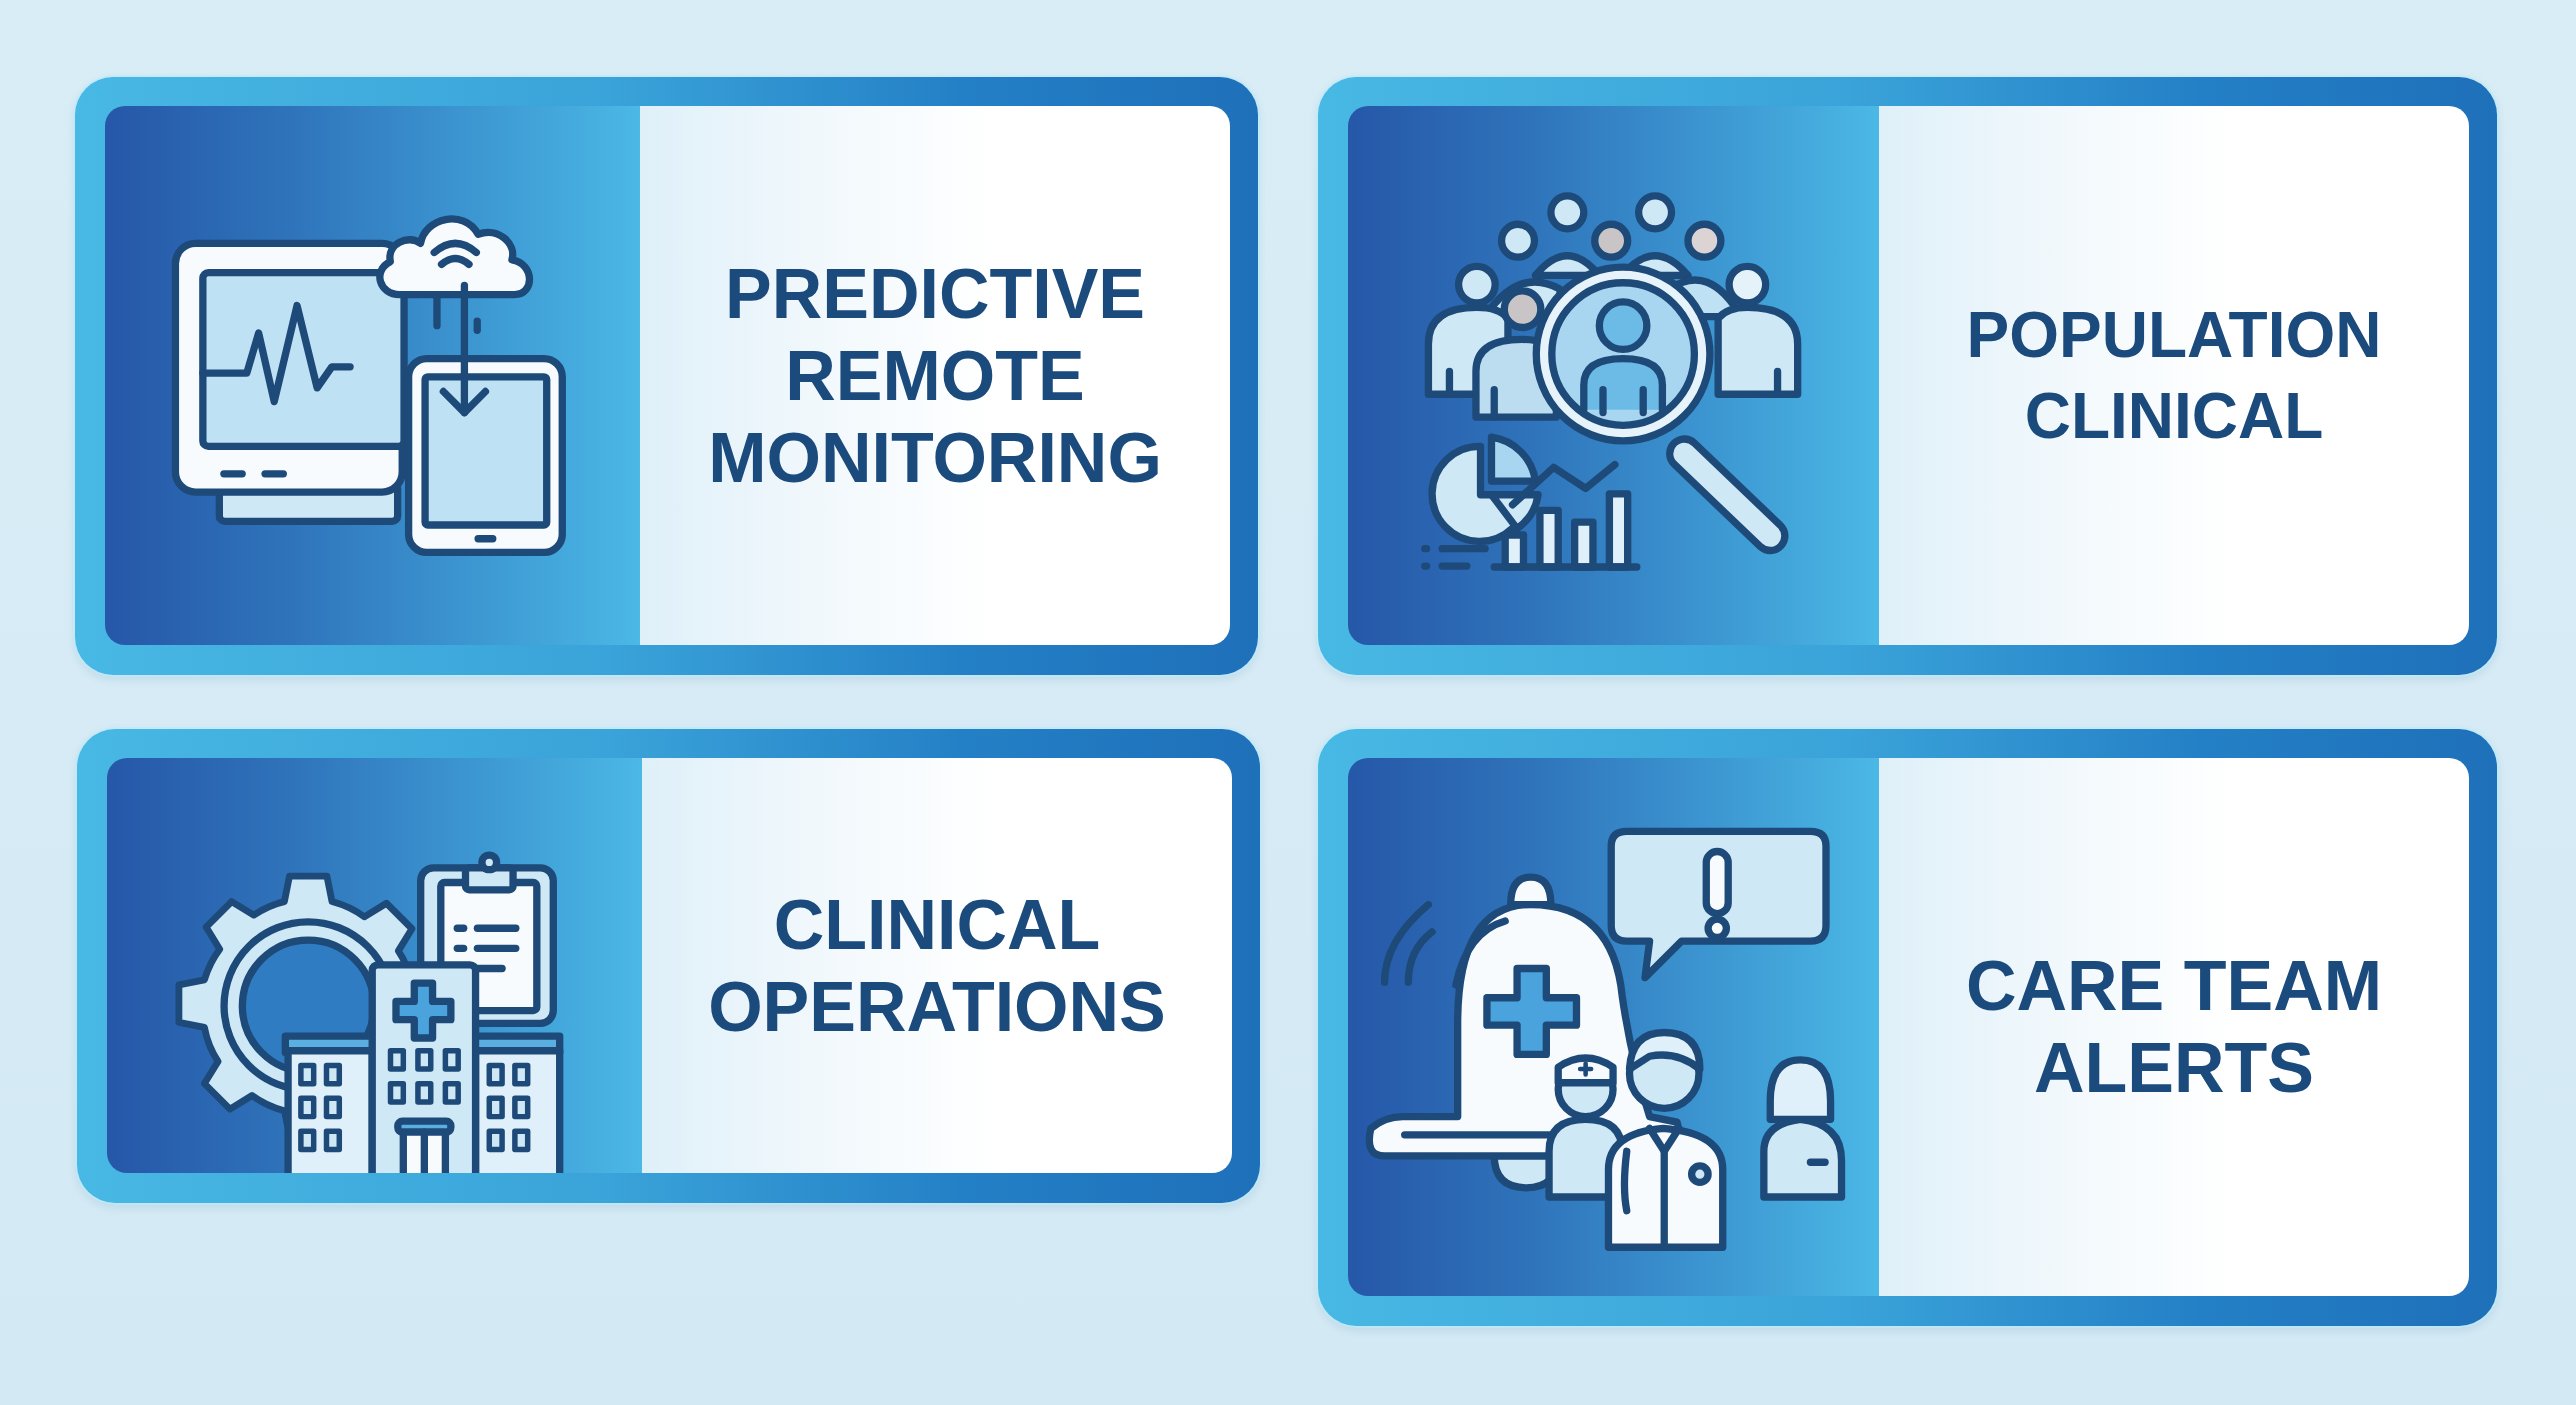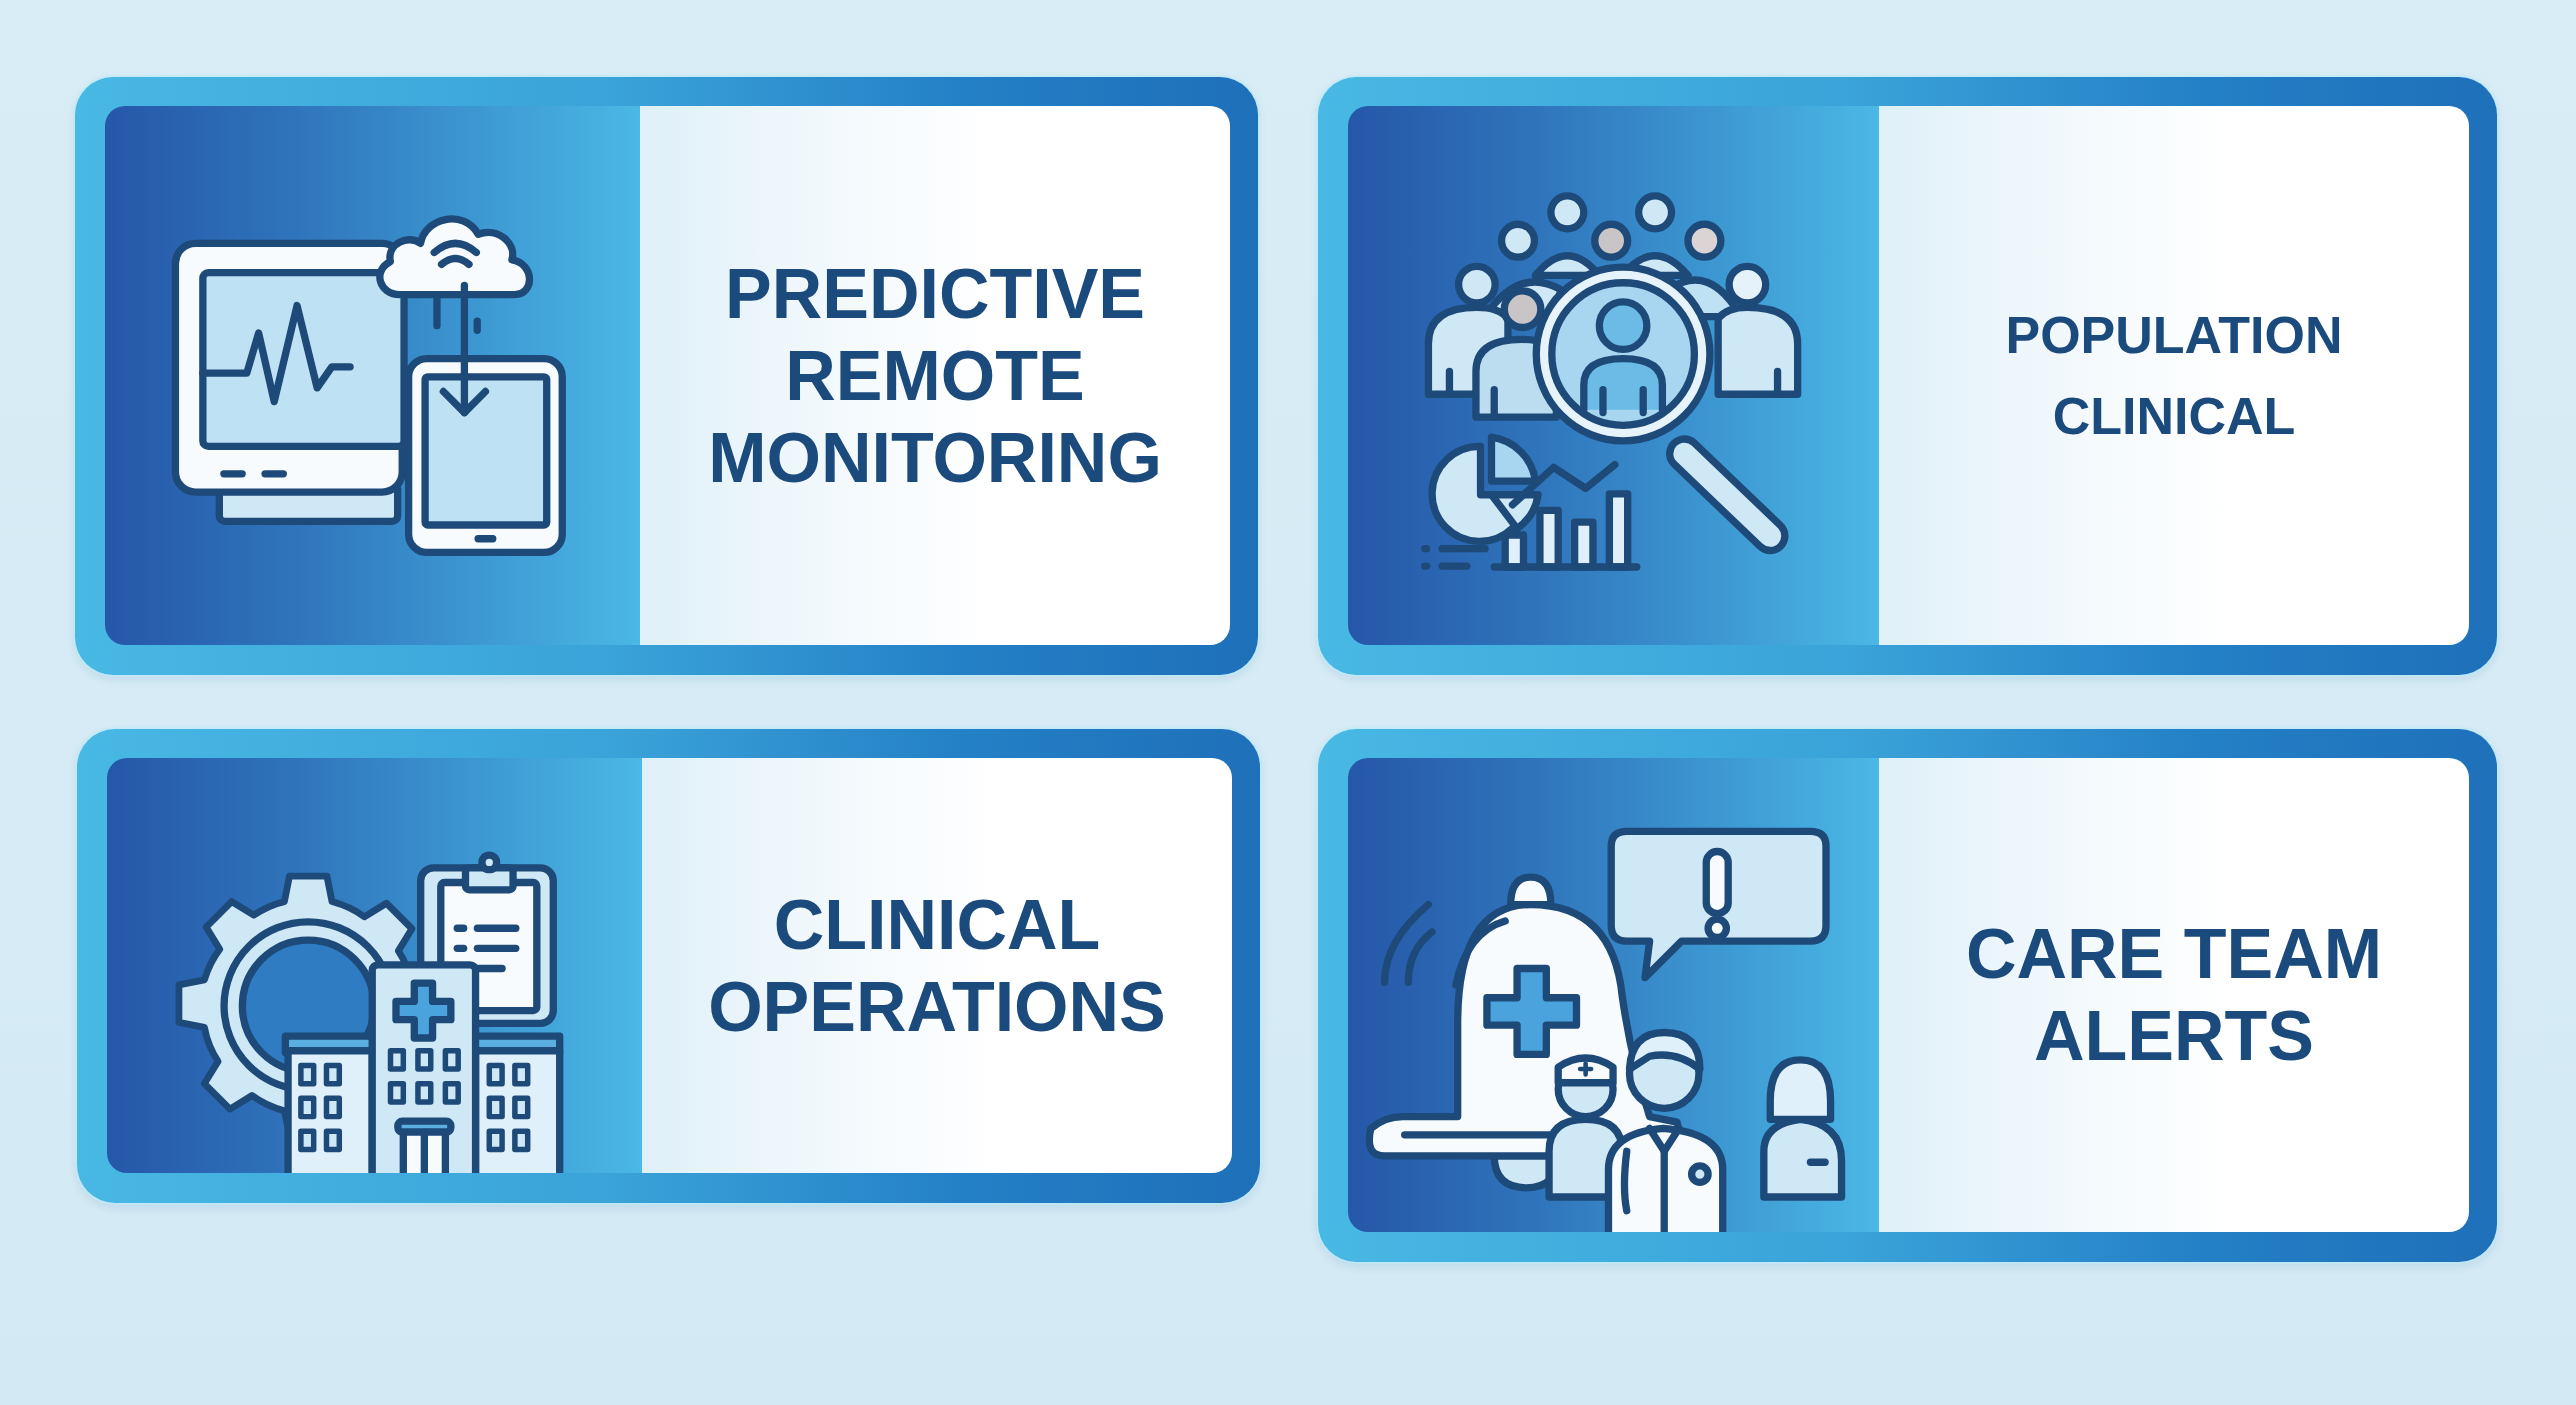--- a/index.html
+++ b/index.html
@@ -138,21 +138,21 @@
           <rect x="172" y="469" width="20" height="35" fill="#dff0fa"></rect>
           <rect x="210" y="442" width="20" height="62" fill="#dff0fa"></rect>
           <rect x="248" y="455" width="20" height="49" fill="#dff0fa"></rect>
           <rect x="286" y="424" width="20" height="80" fill="#dff0fa"></rect>
           <line x1="160" y1="504" x2="316" y2="504"></line>
           <polyline points="180,436 225,395 260,418 292,392" fill="none"></polyline>
         </g>
       </svg>
     </div>
     <div class="text-panel">
-      <div class="title" style="font-size:52px; line-height:81px;">
+      <div class="title" style="font-size:64px; line-height:81px;">
         <span>POPULATION</span>
         <span>CLINICAL</span>
       </div>
     </div>
   </div>
 </div>
 
 <div class="card" style="left:77px; top:729px; height:474px;">
   <div class="inner">
     <div class="icon-panel">
@@ -219,21 +219,21 @@
     </div>
     <div class="text-panel">
       <div class="title">
         <span>CLINICAL</span>
         <span>OPERATIONS</span>
       </div>
     </div>
   </div>
 </div>
 
-<div class="card" style="left:1318px; top:729px; width:1179px; height:533px;">
+<div class="card" style="left:1318px; top:729px; width:1179px; height:597px;">
   <div class="inner">
     <div class="icon-panel" style="width:531px;">
       <svg width="531" height="538" viewBox="0 0 581 588">
         <g stroke="#1d4a78" stroke-width="8" stroke-linecap="round" stroke-linejoin="round">
 
           <path d="M88,160 Q40,200 40,245" fill="none"></path>
           <path d="M92,190 Q66,210 66,245" fill="none"></path>
 
           <path d="M160,435 Q160,470 195,470 Q230,470 230,435 Z" fill="#cfe8f6"></path>
 

